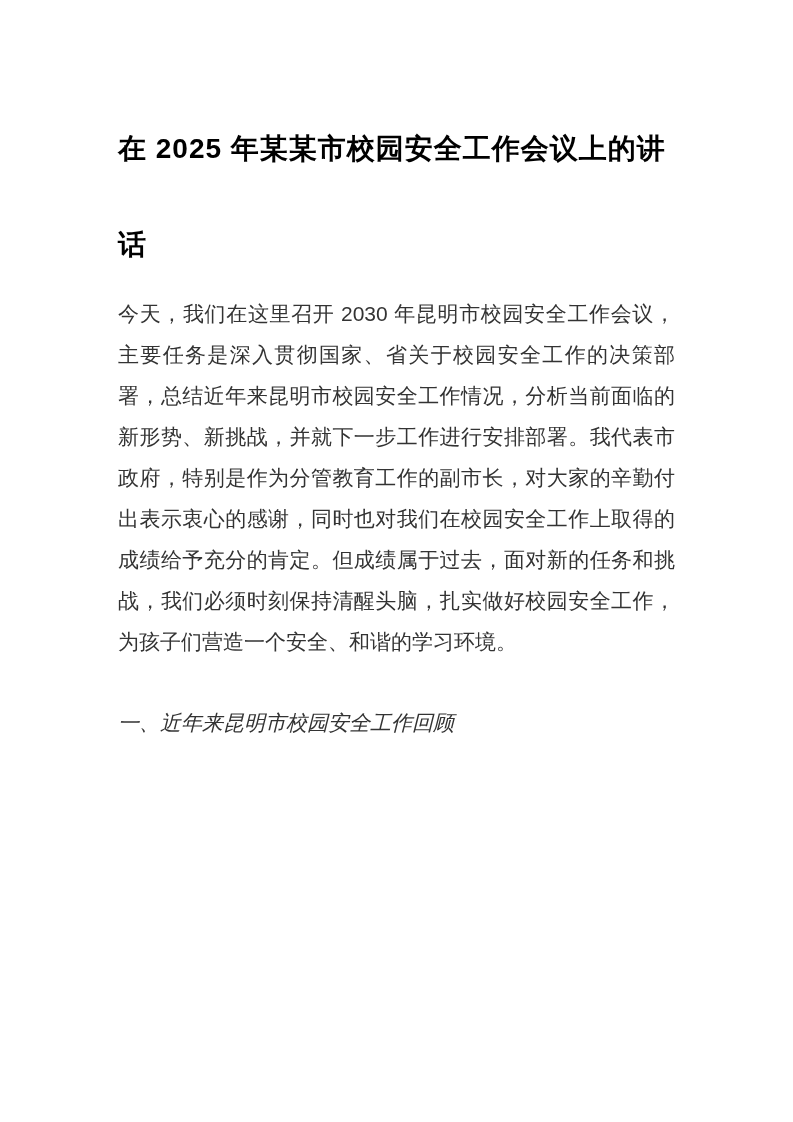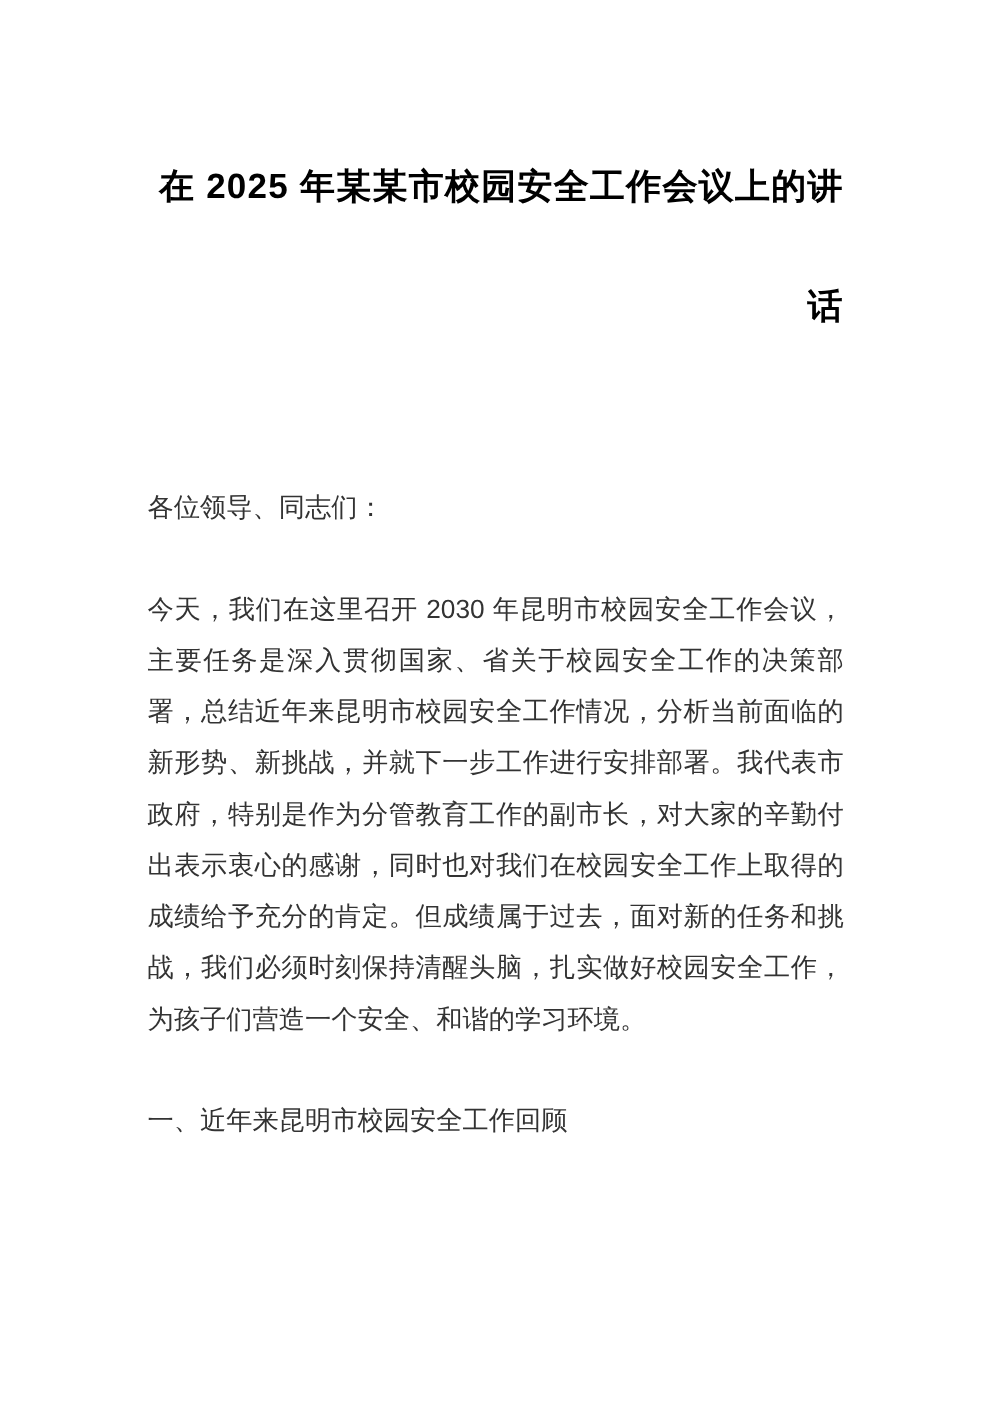--- a/index.html
+++ b/index.html
@@ -16,45 +16,45 @@
     background: #ffffff;
     font-family: "Liberation Sans", "DejaVu Sans", sans-serif;
     color: #333333;
     overflow: hidden;
   }
   .doc-title {
     margin: 0;
     font-size: 28px;
     font-weight: 700;
     line-height: 96px;
-    text-align: right;
+    text-align: left;
     color: #000000;
     letter-spacing: 1px;
   }
   .body-text {
     margin: 0 0 40px 0;
     font-size: 21px;
     line-height: 41px;
     text-align: justify;
     text-justify: inter-ideograph;
     word-break: break-all;
     color: #333333;
   }
   .salutation {
     margin-top: 93px;
   }
   .section-heading {
     margin-bottom: 0;
+    font-style: italic;
   }
 </style>
 </head>
 <body>
 
 <div class="page">
   <h1 class="doc-title">在 2025 年某某市校园安全工作会议上的讲话</h1>
 
-  <p class="body-text salutation">各位领导、同志们：</p>
 
 
   <p class="body-text">今天，我们在这里召开 2030 年昆明市校园安全工作会议，主要任务是深入贯彻国家、省关于校园安全工作的决策部署，总结近年来昆明市校园安全工作情况，分析当前面临的新形势、新挑战，并就下一步工作进行安排部署。我代表市政府，特别是作为分管教育工作的副市长，对大家的辛勤付出表示衷心的感谢，同时也对我们在校园安全工作上取得的成绩给予充分的肯定。但成绩属于过去，面对新的任务和挑战，我们必须时刻保持清醒头脑，扎实做好校园安全工作，为孩子们营造一个安全、和谐的学习环境。</p>
 
   <p class="body-text section-heading">一、近年来昆明市校园安全工作回顾</p>
 </div>
 
 </body></html>

